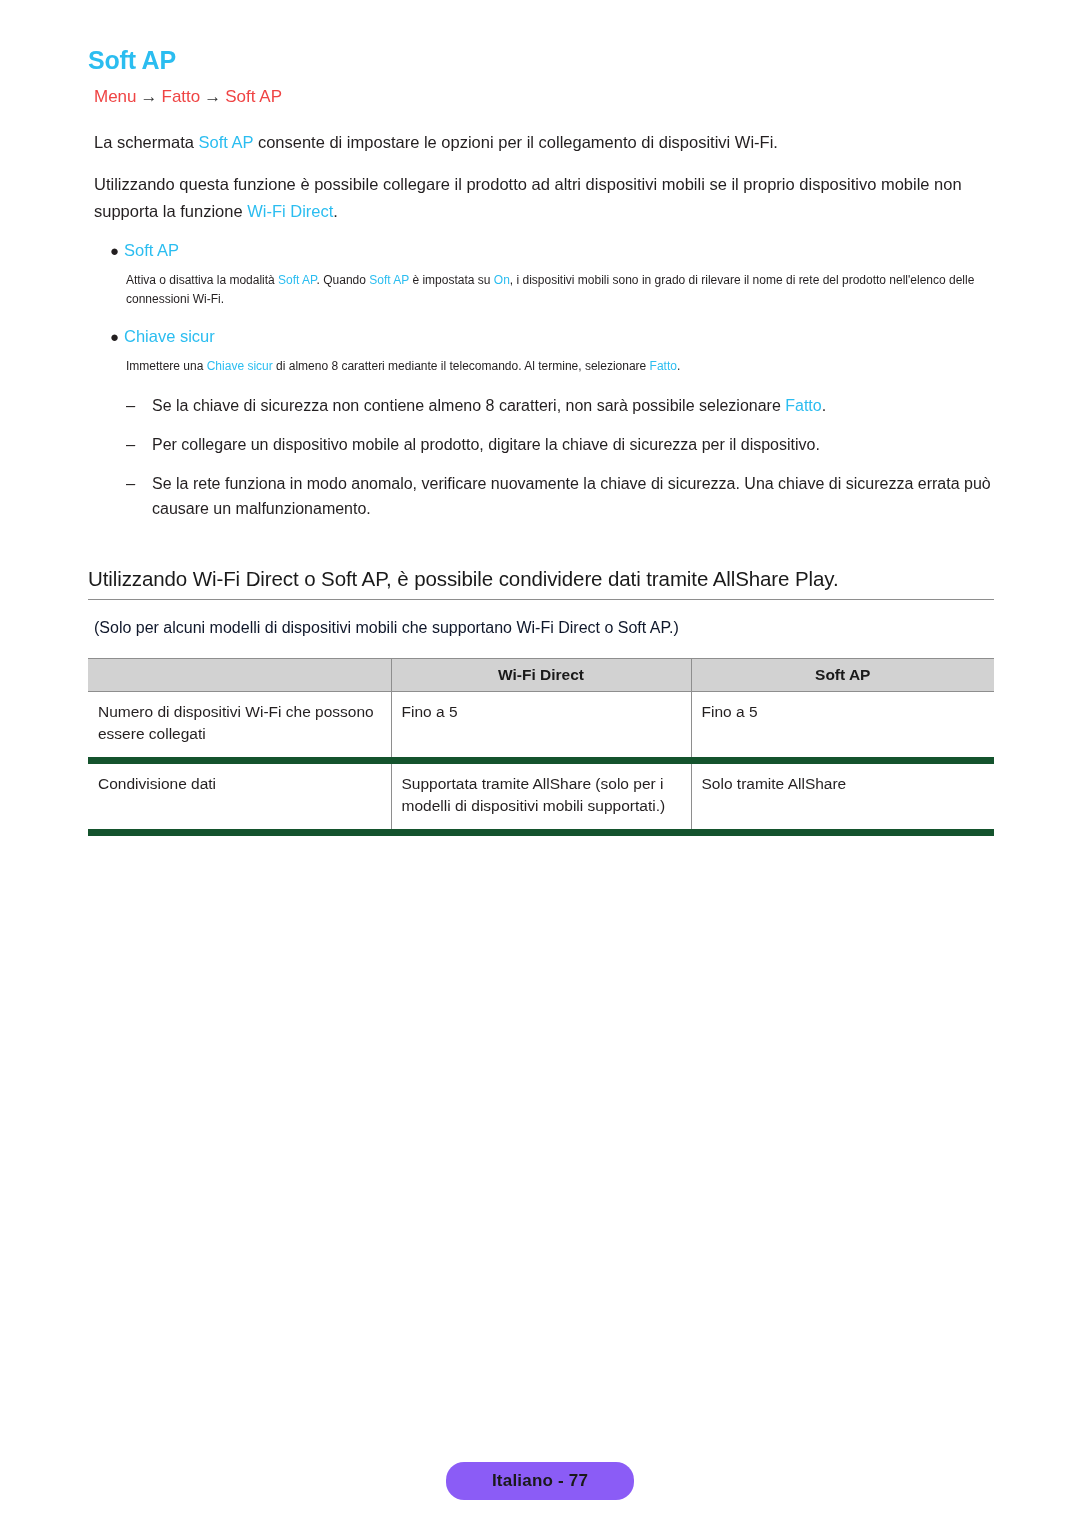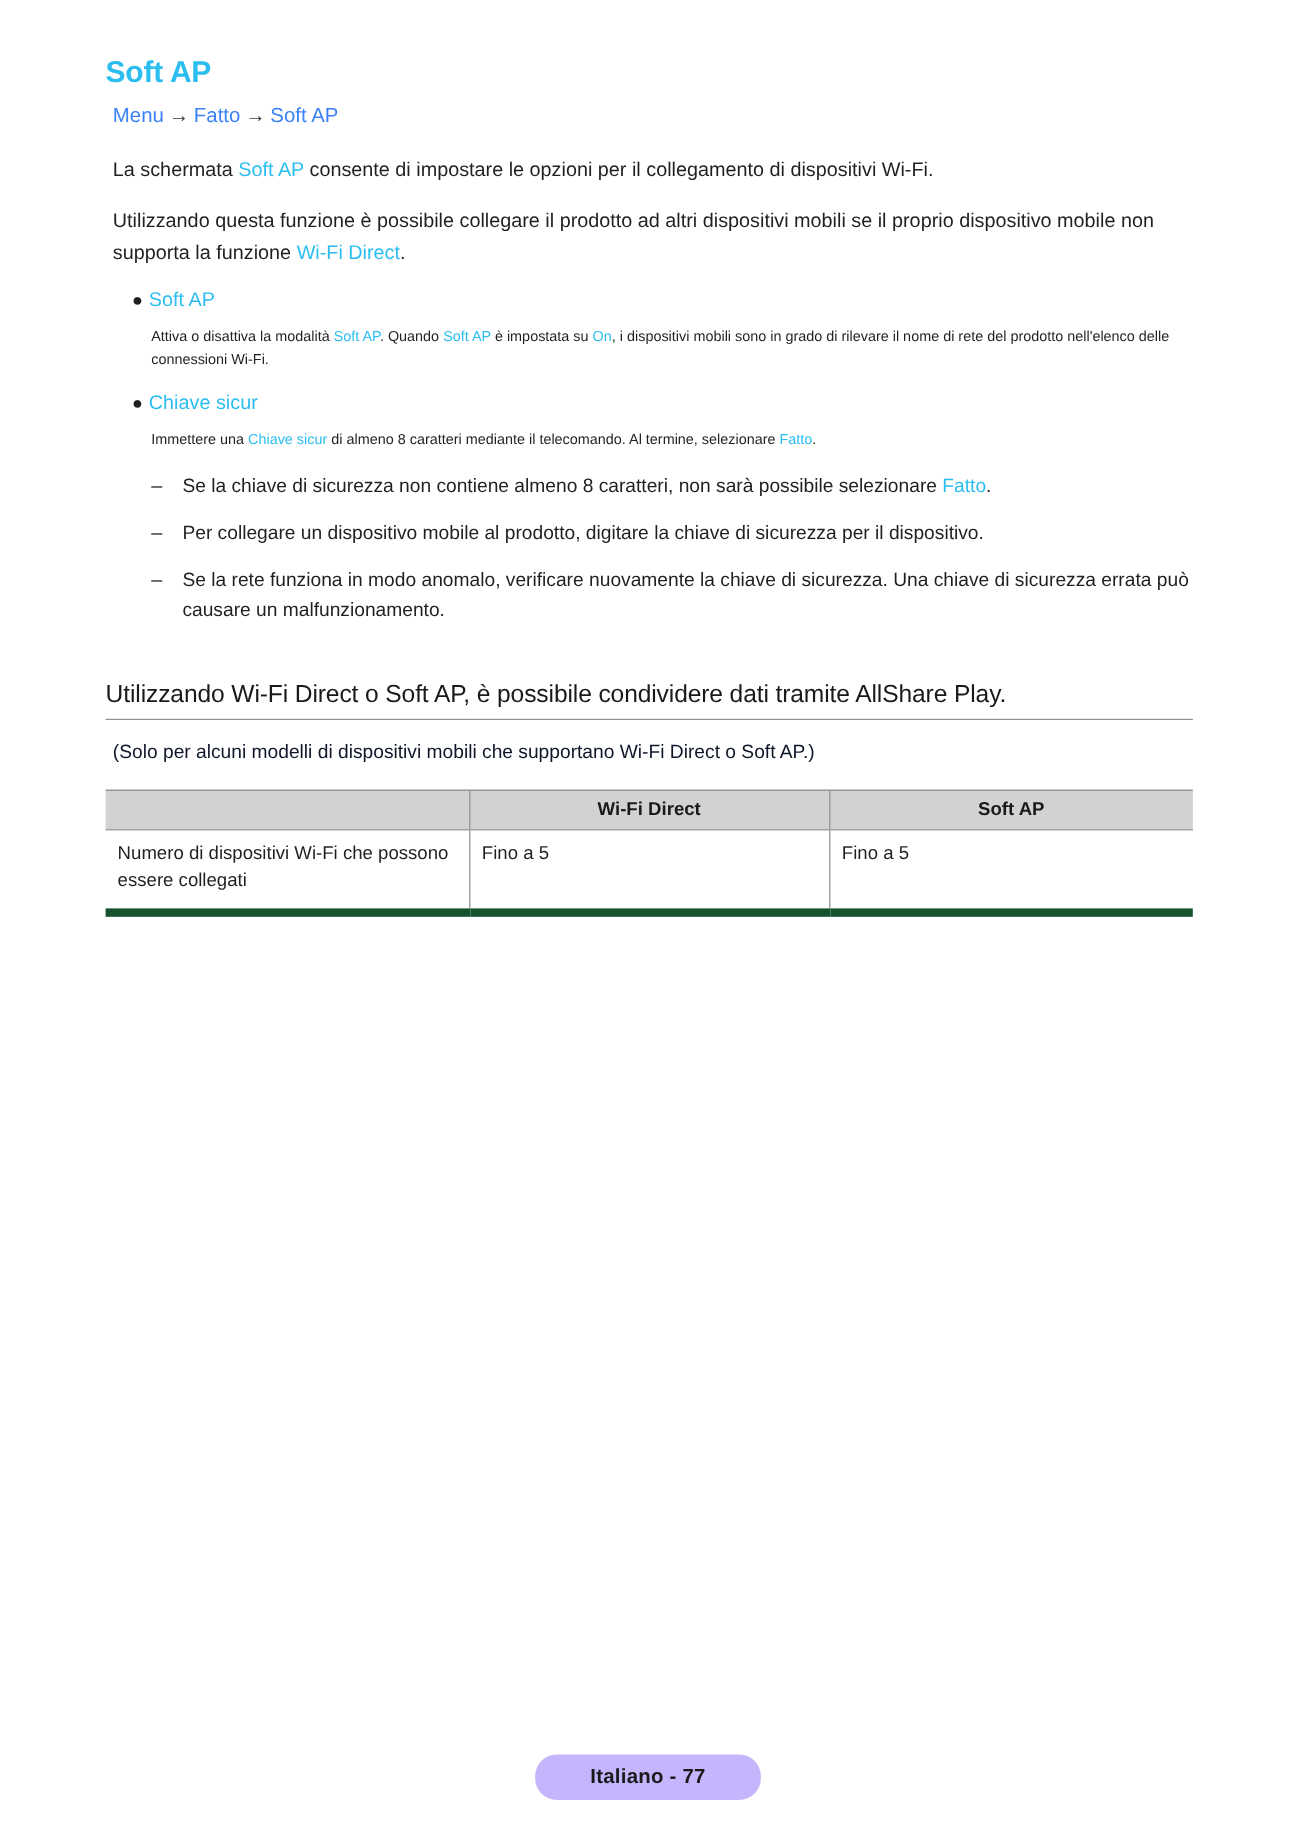--- a/index.html
+++ b/index.html
@@ -49,21 +49,21 @@
     letter-spacing: -0.2px;
   }
 
   
   .breadcrumb {
     font-size: 17px;
     color: #2bbdf0;
     margin: 0 0 22px 6px;
     line-height: 1.2;
   }
-  .breadcrumb .crumb { color: #3b82f6; }
+  .breadcrumb .crumb { color: #ef4444; }
   .breadcrumb .arrow {
     color: #333333;
     padding: 0 4px;
     font-size: 17px;
   }
 
   
   .para {
     font-size: 16.5px;
     line-height: 1.58;
@@ -186,21 +186,21 @@
   
   .footer {
     position: absolute;
     left: 0;
     top: 1462px;
     width: 1080px;
     display: flex;
     justify-content: center;
   }
   .footer-pill {
-    background: #c4b5fd;
+    background: #8b5cf6;
     color: #1a1a1a;
     font-size: 17px;
     font-weight: bold;
     border-radius: 18px;
     padding: 9px 46px;
     letter-spacing: 0.2px;
   }
 </style>
 </head>
 <body>
@@ -264,20 +264,25 @@
           <th>Wi-Fi Direct</th>
           <th>Soft AP</th>
         </tr>
       </thead>
       <tbody>
         <tr>
           <td>Numero di dispositivi Wi-Fi che possono essere collegati</td>
           <td>Fino a 5</td>
           <td>Fino a 5</td>
         </tr>
+        <tr>
+          <td>Condivisione dati</td>
+          <td>Supportata tramite AllShare (solo per i modelli di dispositivi mobili supportati.)</td>
+          <td>Solo tramite AllShare</td>
+        </tr>
       </tbody>
     </table>
 
   </div>
 
   <div class="footer">
     <div class="footer-pill">Italiano - 77</div>
   </div>
 </div>
 

